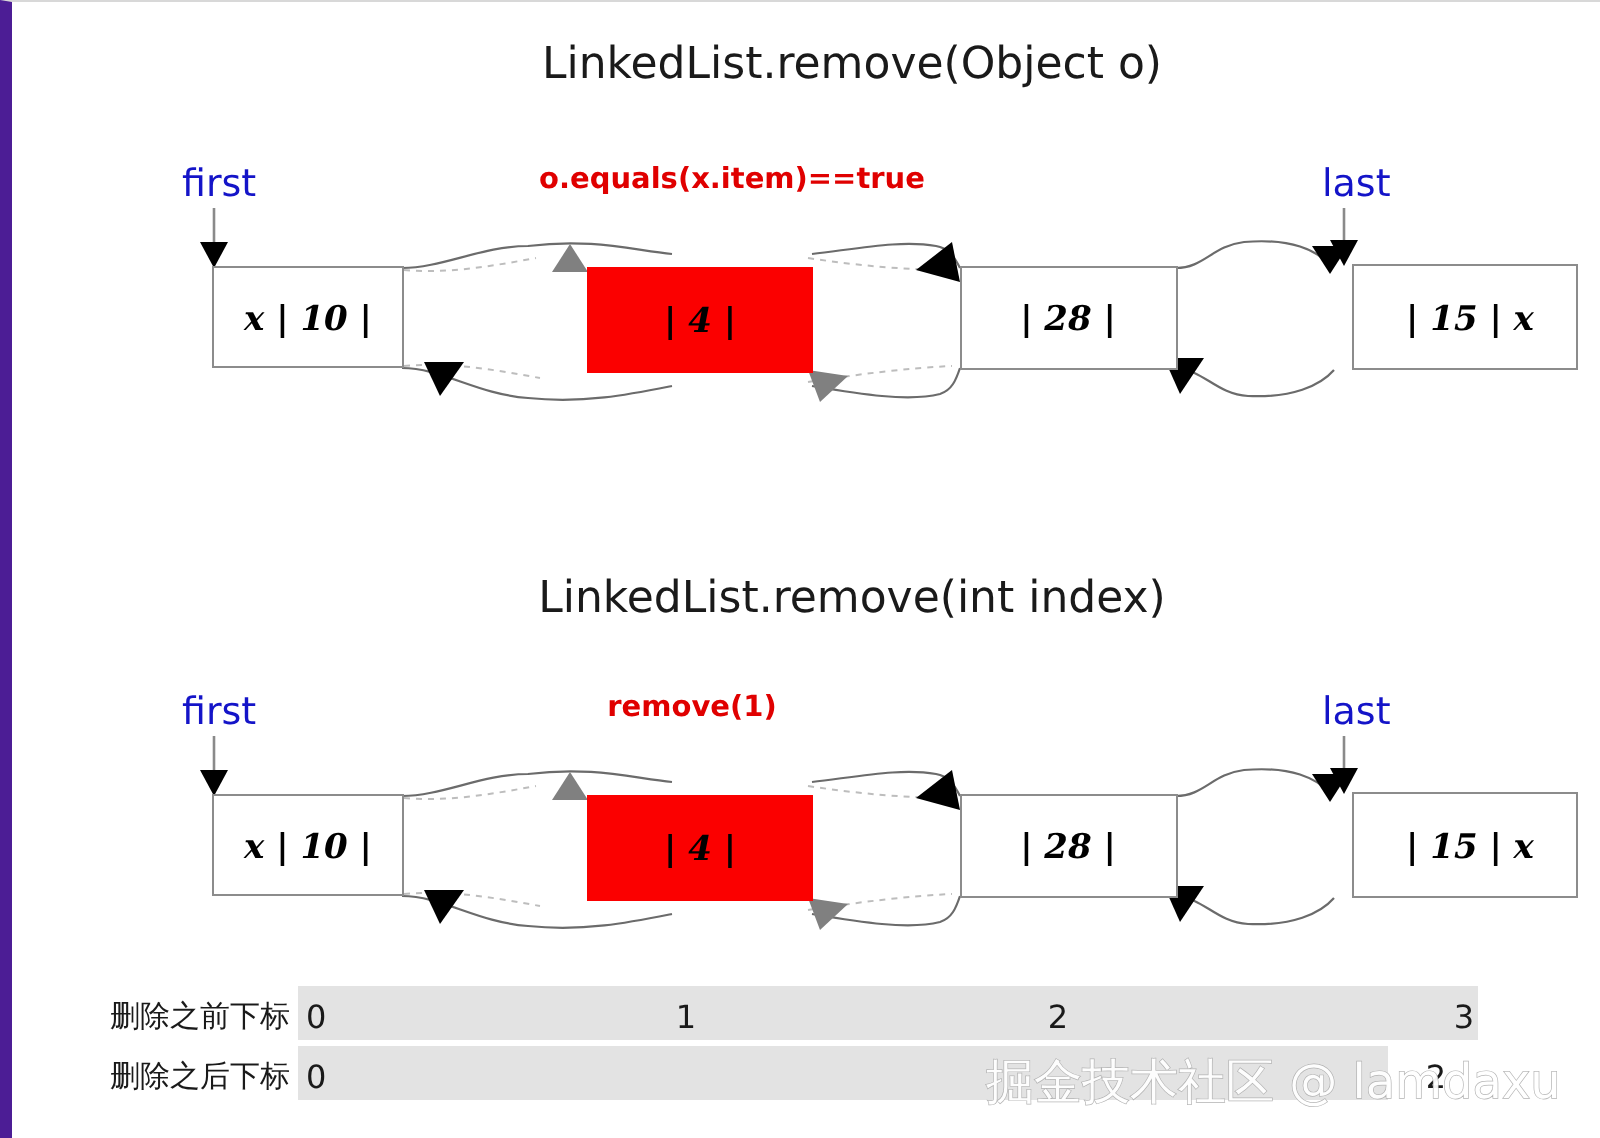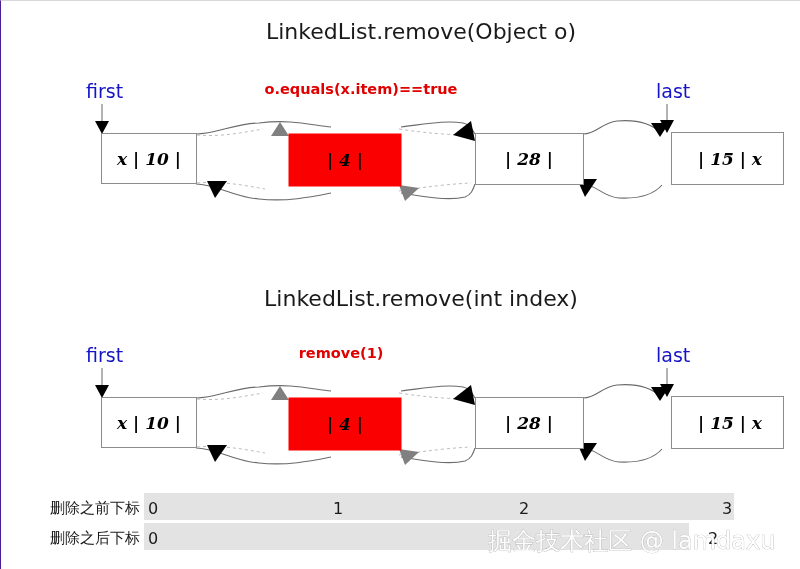--- a/index.html
+++ b/index.html
@@ -5,21 +5,21 @@
   html,body{margin:0;padding:0;}
   body{
     width:800px;height:569px;
     background:#ffffff;
     font-family:"DejaVu Sans","Liberation Sans",sans-serif;
     overflow:hidden;
     position:relative;
   }
   #page{
     position:absolute;left:0;top:0;width:800px;height:569px;
-    border-left:1px solid #4c1d95;
+    border-left:6px solid #4c1d95;
     border-top:1px solid #d8d8d8;
     box-sizing:border-box;
     background:#fff;
     padding-left:48px;
   }
   svg.diagram{position:absolute;left:0;top:0;width:800px;height:569px;}
   .title{
     font-size:22px;fill:#1a1a1a;text-anchor:middle;
     font-family:"DejaVu Sans","Liberation Sans",sans-serif;
   }

